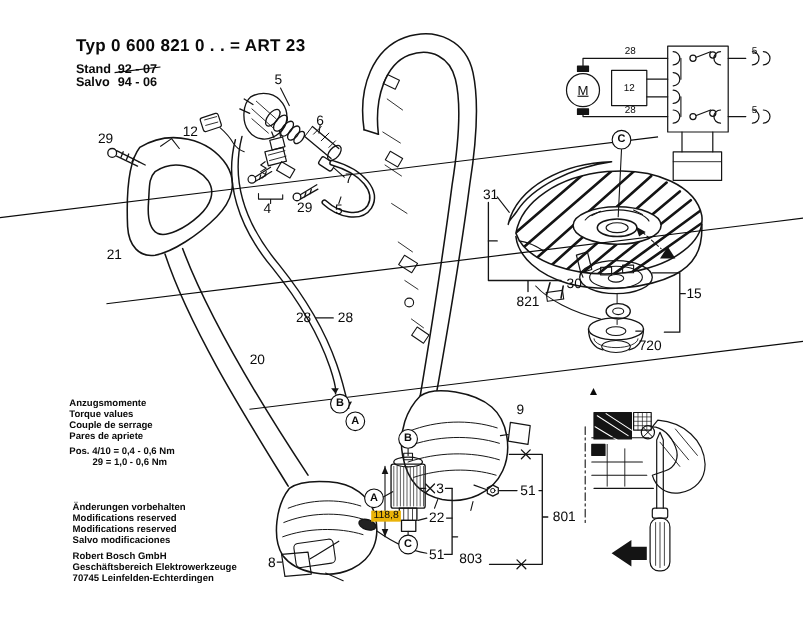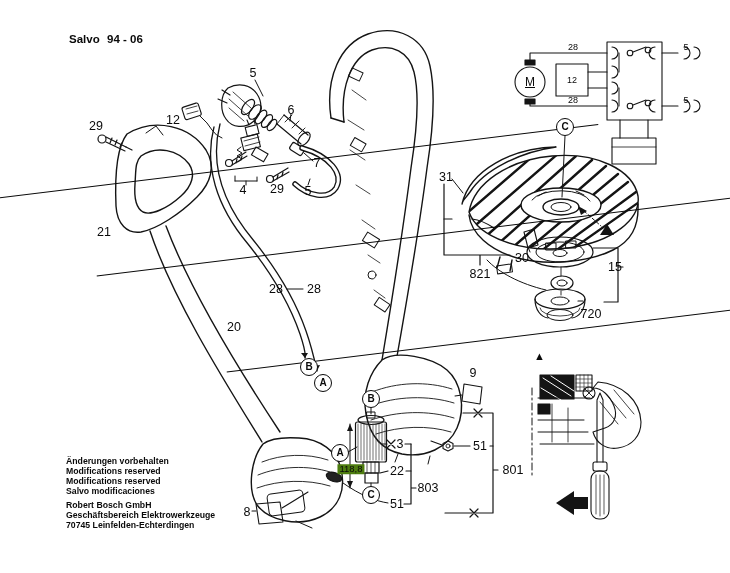--- a/index.html
+++ b/index.html
@@ -1,20 +1,20 @@
 <!DOCTYPE html>
 <html><head>
 <meta charset="utf-8">
 <style>
   html,body{margin:0;padding:0;background:#e8e8e8}
   .page{position:relative;width:730px;height:573px;background:#fff;font-family:"Liberation Sans",sans-serif;color:#0a0a0a;overflow:hidden}
   .art{position:absolute;left:0;top:0}
   .plabel{position:absolute;transform:translate(-50%,-50%);font-weight:normal;font-size:12.5px;line-height:1;white-space:nowrap}
   .plabel.sm{font-size:9px}
-  .plabel.dim{font-size:9.5px;background:#4d7c0f;padding:0 2px}
+  .plabel.dim{font-size:9.5px;background:#eab308;padding:0 2px}
   .plabel.underl{text-decoration:underline;font-size:12px}
   .struck{position:relative}
   .struck::after{content:"";position:absolute;left:-3px;right:-3px;top:46%;border-top:1.6px solid #0a0a0a;transform:rotate(-7deg)}
   .refc{position:absolute;transform:translate(-50%,-50%);width:16px;height:16px;border:1.6px solid #0a0a0a;border-radius:50%;display:flex;align-items:center;justify-content:center;font-weight:bold;font-size:10px;background:#fff;line-height:1}
   .title-block{position:absolute;left:69px;top:33px}
   .typ{font-size:15.5px;font-weight:bold;letter-spacing:.3px}
   .meta-row{font-size:11.5px;font-weight:bold;line-height:1.05}
   .meta-row.first{margin-top:6px}
   .meta-label{display:inline-block;width:38px}
   .note{position:absolute;font-size:8.7px;font-weight:bold;line-height:1.15}
@@ -259,25 +259,37 @@
         <path d="M597,400 L597,462 M603,400 L603,462 M597,400 L600,393 L603,400"></path>
         <rect x="593" y="462" width="14" height="9" rx="2"></rect>
         <rect x="591" y="471" width="18" height="48" rx="8"></rect>
         <path d="M596,475 V514 M600,475 V516 M604,475 V514" stroke-width="0.7"></path>
         <polygon points="588,497 574,497 574,491 556,503 574,515 574,509 588,509" fill="#141414" stroke="none"></polygon>
       </g>
     </g>
   </svg>
 
   <div class="title-block">
+    <div class="typ">Typ 0 600 821 0 . . = ART 23</div>
+    <div class="meta-row first">
+      <span class="meta-label">Stand</span><span class="struck">92 - 07</span>
+    </div>
     <div class="meta-row">
       <span class="meta-label">Salvo</span><span>94 - 06</span>
     </div>
   </div>
 
+  <div class="note" style="left:63px;top:361px">
+    <div>Anzugsmomente</div>
+    <div>Torque values</div>
+    <div>Couple de serrage</div>
+    <div>Pares de apriete</div>
+    <div class="gap">Pos. 4/10 = 0,4 - 0,6 Nm</div>
+    <div class="indent">29 = 1,0 - 0,6 Nm</div>
+  </div>
 
   <div class="note" style="left:66px;top:456px">
     <div>Änderungen vorbehalten</div>
     <div>Modifications reserved</div>
     <div>Modifications reserved</div>
     <div>Salvo modificaciones</div>
     <div class="gap">Robert Bosch GmbH</div>
     <div>Geschäftsbereich Elektrowerkzeuge</div>
     <div>70745 Leinfelden-Echterdingen</div>
   </div>
@@ -294,28 +306,28 @@
   <div class="plabel" style="left:308px;top:191px">5</div>
   <div class="plabel struck" style="left:233px;top:169px">4/10</div>
   <div class="plabel" style="left:243px;top:190px">4</div>
   <div class="plabel" style="left:277px;top:189px">29</div>
   <div class="plabel" style="left:276px;top:289px">28</div>
   <div class="plabel" style="left:314px;top:289px">28</div>
   <div class="plabel" style="left:446px;top:177px">31</div>
   <div class="plabel struck" style="left:462px;top:219px">21</div>
   <div class="plabel" style="left:480px;top:274px">821</div>
   <div class="plabel" style="left:522px;top:258px">30</div>
-  <div class="plabel" style="left:615px;top:267px">15</div>
+  <div class="plabel" style="left:631px;top:267px">15</div>
   <div class="plabel struck" style="left:592px;top:302px">20</div>
   <div class="plabel" style="left:591px;top:314px">720</div>
   <div class="plabel" style="left:473px;top:373px">9</div>
   <div class="plabel dim" style="left:351px;top:469px">118,8</div>
   <div class="plabel" style="left:400px;top:444px">3</div>
   <div class="plabel" style="left:397px;top:471px">22</div>
-  <div class="plabel" style="left:428px;top:488px">803</div>
+  <div class="plabel" style="left:428px;top:508px">803</div>
   <div class="plabel" style="left:397px;top:504px">51</div>
   <div class="plabel" style="left:480px;top:446px">51</div>
   <div class="plabel" style="left:513px;top:470px">801</div>
   <div class="plabel" style="left:247px;top:512px">8</div>
 
   <div class="plabel underl" style="left:530px;top:82px">M</div>
   <div class="plabel sm" style="left:572px;top:80px">12</div>
   <div class="plabel sm" style="left:573px;top:47px">28</div>
   <div class="plabel sm" style="left:573px;top:100px">28</div>
   <div class="plabel sm" style="left:686px;top:47px">5</div>

